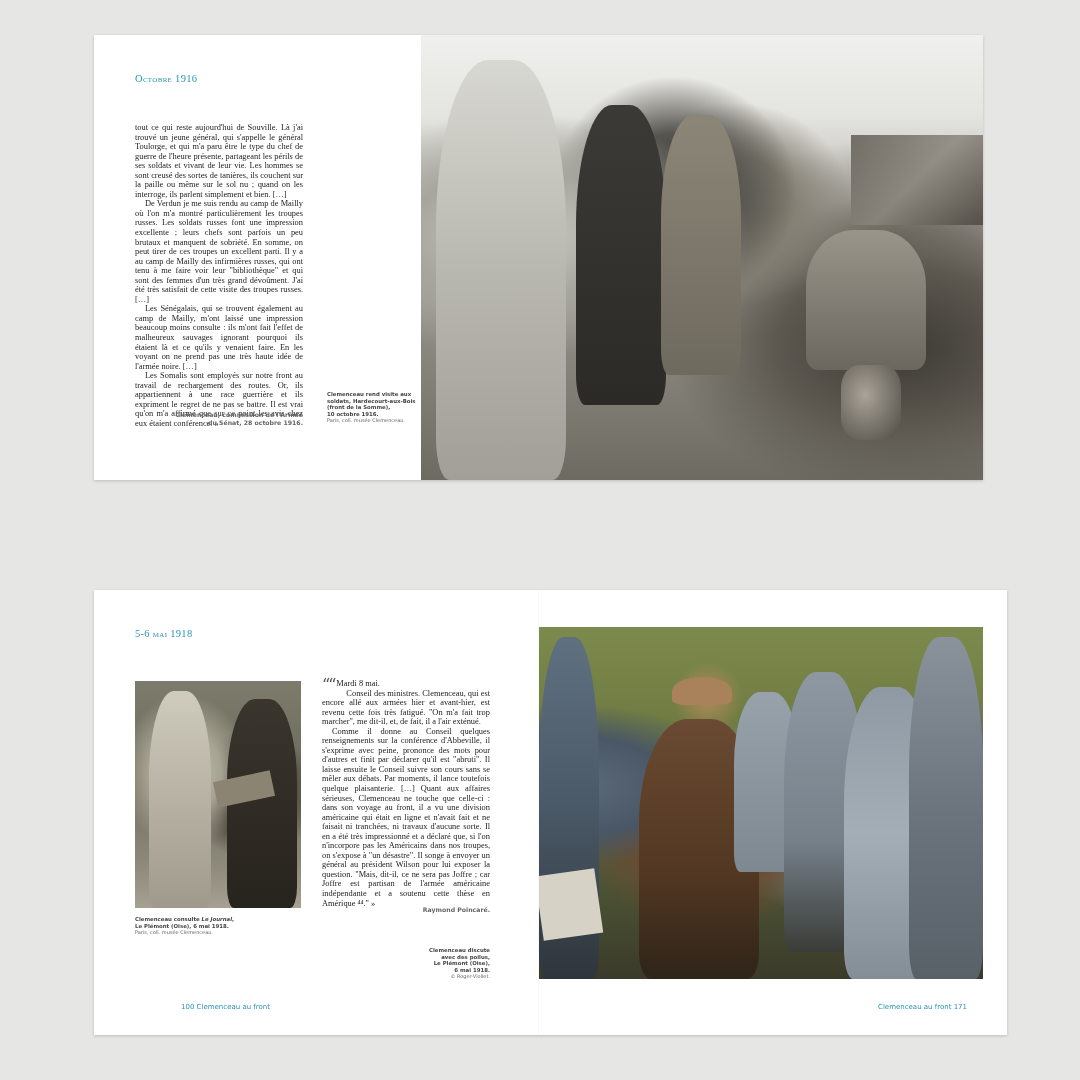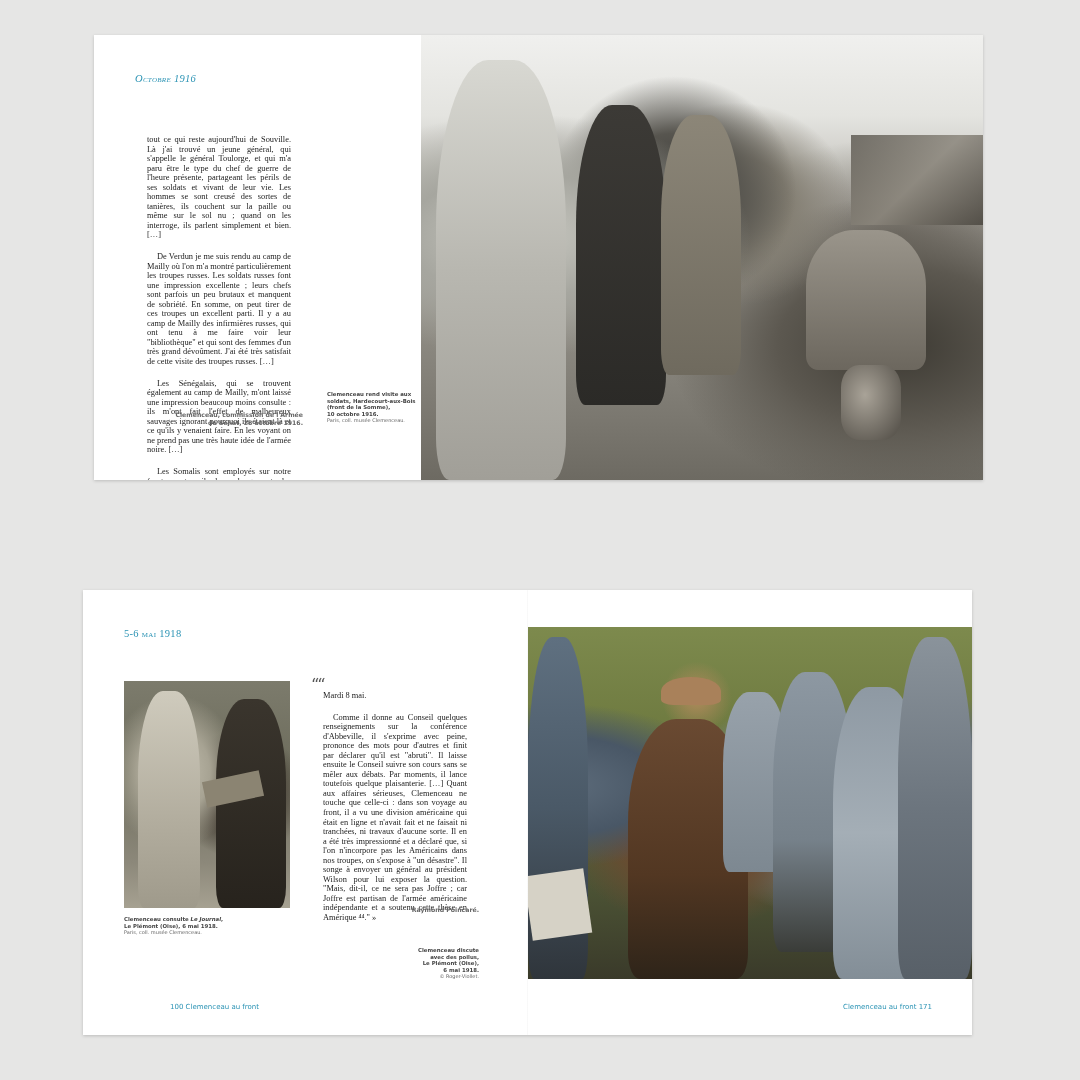--- a/index.html
+++ b/index.html
@@ -1,23 +1,23 @@
 <!DOCTYPE html>
 <html><head>
 <meta charset="utf-8">
 <style>
   html,body{margin:0;padding:0;}
   body{width:1080px;height:1080px;background:#e6e6e5;position:relative;overflow:hidden;font-family:"Liberation Serif",serif;}
   .spread{position:absolute;background:#fff;box-shadow:0 1px 3px rgba(0,0,0,.18);overflow:hidden;}
   .spread-1{left:94px;top:35px;width:889px;height:445px;}
-  .spread-2{left:83px;top:590px;width:889px;height:445px;}
+  .spread-2{left:94px;top:590px;width:889px;height:445px;padding-left:24px;}
   .gutter{position:absolute;top:0;bottom:0;width:1px;background:linear-gradient(to right,rgba(0,0,0,.05),rgba(0,0,0,0));}
   .chapter{position:absolute;color:#2b93b4;font-family:"Liberation Serif",serif;font-size:10.5px;letter-spacing:.3px;font-variant:small-caps;}
   .body-text{position:absolute;font-family:"Liberation Serif",serif;font-size:8.4px;line-height:9.55px;color:#222;text-align:justify;hyphens:auto;}
-  .body-text p{margin:12px;text-indent:10px;}
+  .body-text p{margin:0;text-indent:10px;}
   .body-text p.first{text-indent:0;}
   .attrib{position:absolute;font-family:"DejaVu Sans",sans-serif;font-size:6.2px;line-height:8px;color:#666;text-align:right;font-weight:bold;}
   .caption{position:absolute;font-family:"DejaVu Sans",sans-serif;font-size:5.4px;line-height:6.6px;color:#444;font-weight:bold;}
   .caption .credit{font-weight:normal;color:#666;font-size:5px;}
   .folio{position:absolute;font-family:"DejaVu Sans",sans-serif;font-size:7px;color:#2b93b4;}
   .photo{position:absolute;overflow:hidden;}
   .quote-mark{font-family:"DejaVu Serif",serif;font-size:16px;line-height:8px;color:#555;float:left;margin-right:2px;margin-top:2px;letter-spacing:-2px;}
   .photo-bw{background:
       radial-gradient(ellipse at 18% 45%,#c9c9c2 0,#a6a69f 18%,transparent 35%),
       radial-gradient(ellipse at 45% 35%,#3b3a36 0,#57554f 14%,transparent 28%),
@@ -36,21 +36,21 @@
       radial-gradient(ellipse at 60% 45%,#8a95a0 0,#77828c 18%,transparent 30%),
       radial-gradient(ellipse at 78% 55%,#8f9aa4 0,#7c8790 22%,transparent 38%),
       radial-gradient(ellipse at 93% 45%,#7a838c 0,#646d76 18%,transparent 32%),
       linear-gradient(to bottom,#7d8a4d 0%,#6e7a40 30%,#55603a 60%,#3a3a2a 100%);}
   .figure-shape{position:absolute;border-radius:40% 40% 10% 10%;}
 </style>
 </head>
 <body>
 
 <div class="spread spread-1">
-  <div class="chapter" style="left:41px;top:38px;font-style:italic;">Octobre 1916</div>
+  <div class="chapter" style="left:41px;top:38px;">Octobre 1916</div>
 
   <div class="body-text" style="left:41px;top:88px;width:168px;">
     <p class="first">tout ce qui reste aujourd'hui de Souville. Là j'ai trouvé un jeune général, qui s'appelle le général Toulorge, et qui m'a paru être le type du chef de guerre de l'heure présente, partageant les périls de ses soldats et vivant de leur vie. Les hommes se sont creusé des sortes de tanières, ils couchent sur la paille ou même sur le sol nu ; quand on les interroge, ils parlent simplement et bien. […]</p>
     <p>De Verdun je me suis rendu au camp de Mailly où l'on m'a montré particulièrement les troupes russes. Les soldats russes font une impression excellente ; leurs chefs sont parfois un peu brutaux et manquent de sobriété. En somme, on peut tirer de ces troupes un excellent parti. Il y a au camp de Mailly des infirmières russes, qui ont tenu à me faire voir leur "bibliothèque" et qui sont des femmes d'un très grand dévoûment. J'ai été très satisfait de cette visite des troupes russes. […]</p>
     <p>Les Sénégalais, qui se trouvent également au camp de Mailly, m'ont laissé une impression beaucoup moins consulte : ils m'ont fait l'effet de malheureux sauvages ignorant pourquoi ils étaient là et ce qu'ils y venaient faire. En les voyant on ne prend pas une très haute idée de l'armée noire. […]</p>
     <p>Les Somalis sont employés sur notre front au travail de rechargement des routes. Or, ils appartiennent à une race guerrière et ils expriment le regret de ne pas se battre. Il est vrai qu'on m'a affirmé que sur ce point les avis chez eux étaient conférence. »</p>
   </div>
 
   <div class="attrib" style="left:41px;top:376px;width:168px;">
     <div>Clemenceau, commission de l'Armée</div>
@@ -90,20 +90,21 @@
 
   <div class="caption" style="left:41px;top:326px;width:170px;">
     <div><span>Clemenceau consulte </span><i>Le Journal</i><span>,</span></div>
     <div>Le Plémont (Oise), 6 mai 1918.</div>
     <div class="credit">Paris, coll. musée Clemenceau.</div>
   </div>
 
   <div class="body-text" style="left:228px;top:89px;width:168px;">
     <span class="quote-mark">““</span>
     <p class="first">Mardi 8 mai.</p>
+    <p style="clear:none;">Conseil des ministres. Clemenceau, qui est encore allé aux armées hier et avant-hier, est revenu cette fois très fatigué. "On m'a fait trop marcher", me dit-il, et, de fait, il a l'air exténué.</p>
     <p>Comme il donne au Conseil quelques renseignements sur la conférence d'Abbeville, il s'exprime avec peine, prononce des mots pour d'autres et finit par déclarer qu'il est "abruti". Il laisse ensuite le Conseil suivre son cours sans se mêler aux débats. Par moments, il lance toutefois quelque plaisanterie. […] Quant aux affaires sérieuses, Clemenceau ne touche que celle-ci : dans son voyage au front, il a vu une division américaine qui était en ligne et n'avait fait et ne faisait ni tranchées, ni travaux d'aucune sorte. Il en a été très impressionné et a déclaré que, si l'on n'incorpore pas les Américains dans nos troupes, on s'expose à "un désastre". Il songe à envoyer un général au président Wilson pour lui exposer la question. "Mais, dit-il, ce ne sera pas Joffre ; car Joffre est partisan de l'armée américaine indépendante et a soutenu cette thèse en Amérique ⁴⁴." »</p>
   </div>
 
   <div class="attrib" style="left:228px;top:316px;width:168px;">Raymond Poincaré.</div>
 
   <div class="caption" style="left:296px;top:357px;width:100px;text-align:right;">
     <div>Clemenceau discute</div>
     <div>avec des poilus,</div>
     <div>Le Plémont (Oise),</div>
     <div>6 mai 1918.</div>

